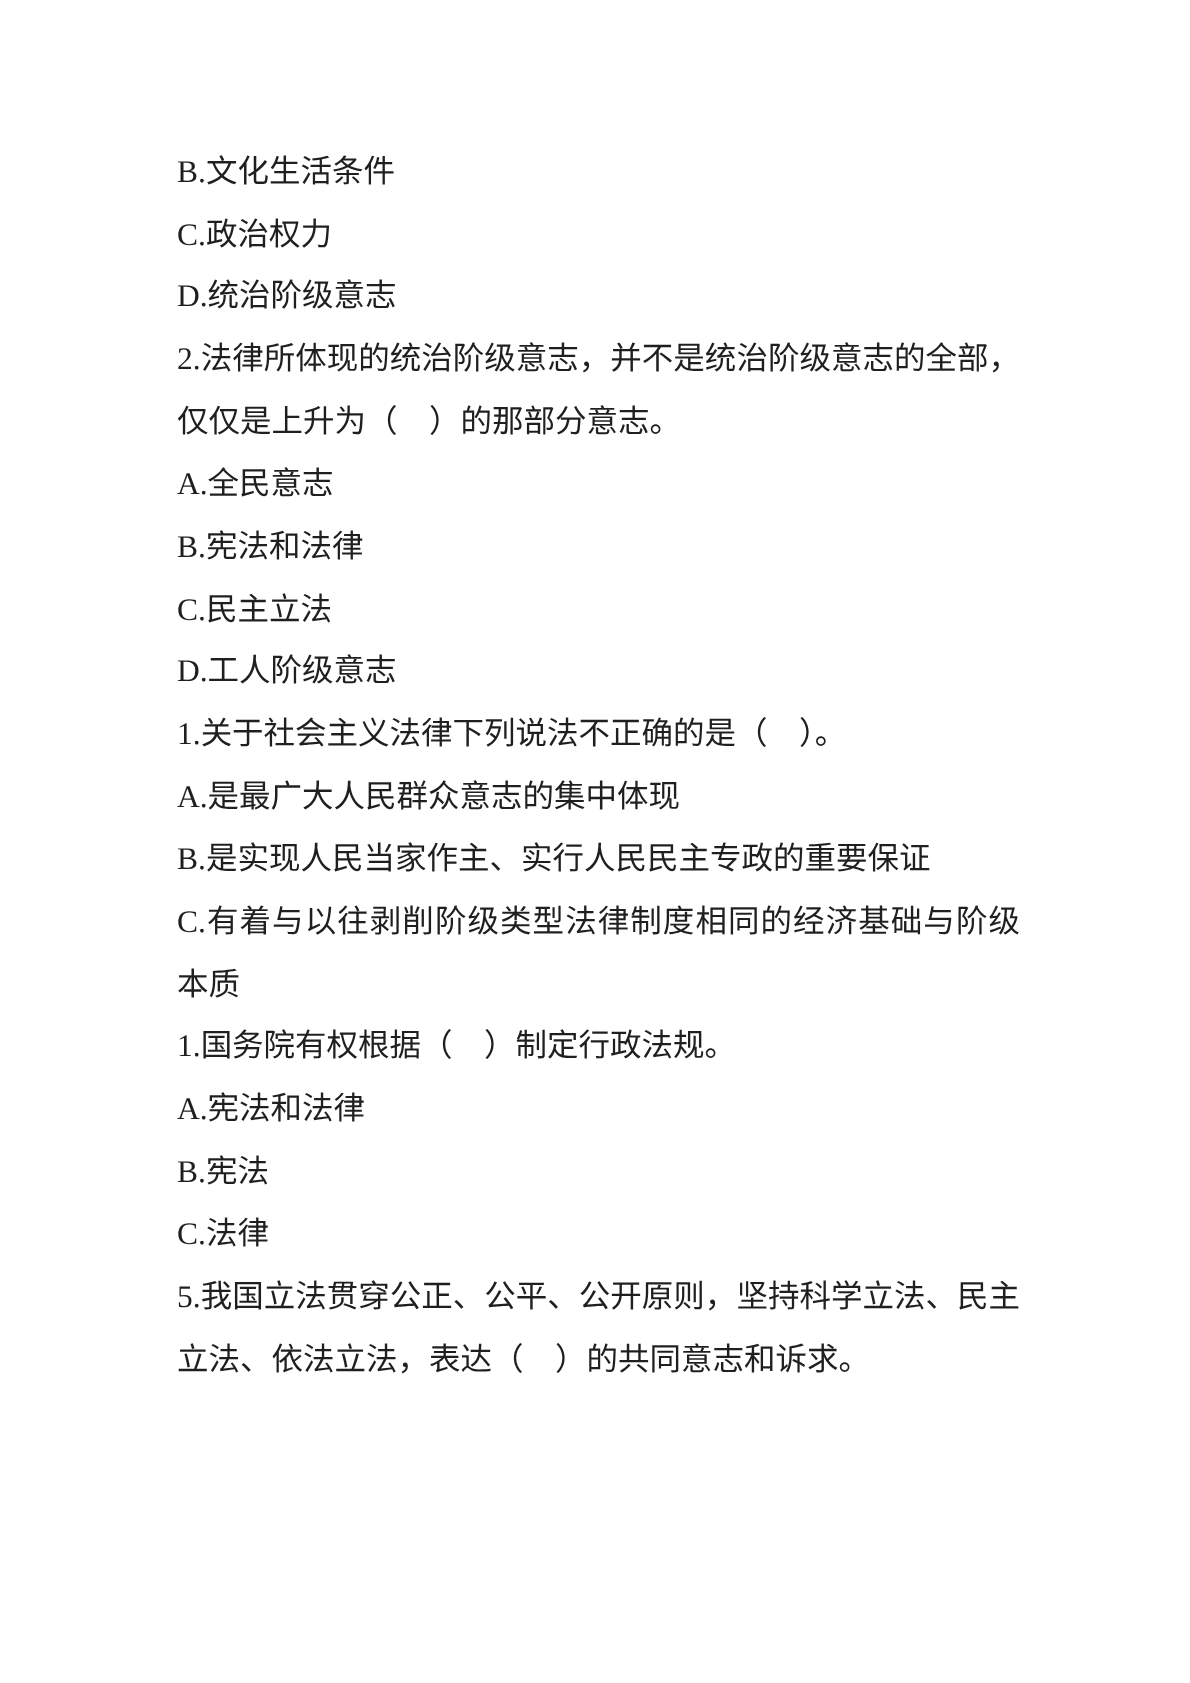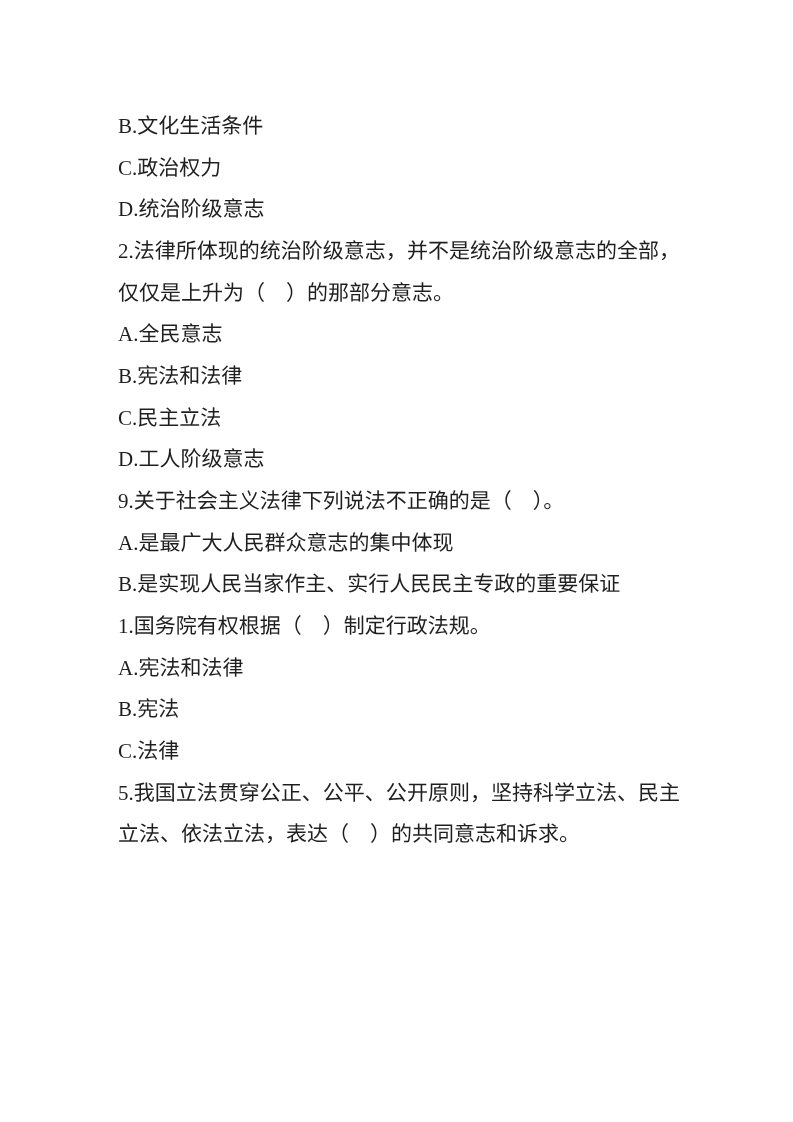--- a/index.html
+++ b/index.html
@@ -14,21 +14,21 @@
   }
   .doc-page {
     position: relative;
     width: 793px;
     height: 1122px;
     background: #ffffff;
   }
   .doc-content {
     position: absolute;
     left: 118px;
-    top: 106px;
+    top: 94px;
     width: 562px;
   }
   .doc-block {
     margin: 0;
     font-family: "Liberation Serif", "DejaVu Serif", serif;
     font-size: 21px;
     line-height: 41.67px;
     color: #1f1f1f;
     text-align: justify;
     letter-spacing: 0;
@@ -42,22 +42,23 @@
   <div class="doc-content">
 
   <p class="doc-block">B.文化生活条件</p>
       <p class="doc-block">C.政治权力</p>
       <p class="doc-block">D.统治阶级意志</p>
       <p class="doc-block">2.法律所体现的统治阶级意志，并不是统治阶级意志的全部，仅仅是上升为（　）的那部分意志。</p>
       <p class="doc-block">A.全民意志</p>
       <p class="doc-block">B.宪法和法律</p>
       <p class="doc-block">C.民主立法</p>
       <p class="doc-block">D.工人阶级意志</p>
-      <p class="doc-block">9.关于社会主义法律下列说法不正确的是（　）。</p>
+      <p class="doc-block">1.关于社会主义法律下列说法不正确的是（　）。</p>
       <p class="doc-block">A.是最广大人民群众意志的集中体现</p>
       <p class="doc-block">B.是实现人民当家作主、实行人民民主专政的重要保证</p>
+      <p class="doc-block">C.有着与以往剥削阶级类型法律制度相同的经济基础与阶级本质</p>
       <p class="doc-block">1.国务院有权根据（　）制定行政法规。</p>
       <p class="doc-block">A.宪法和法律</p>
       <p class="doc-block">B.宪法</p>
       <p class="doc-block">C.法律</p>
       <p class="doc-block">5.我国立法贯穿公正、公平、公开原则，坚持科学立法、民主立法、依法立法，表达（　）的共同意志和诉求。</p>
     </div>
 </div>
 
 </body></html>

